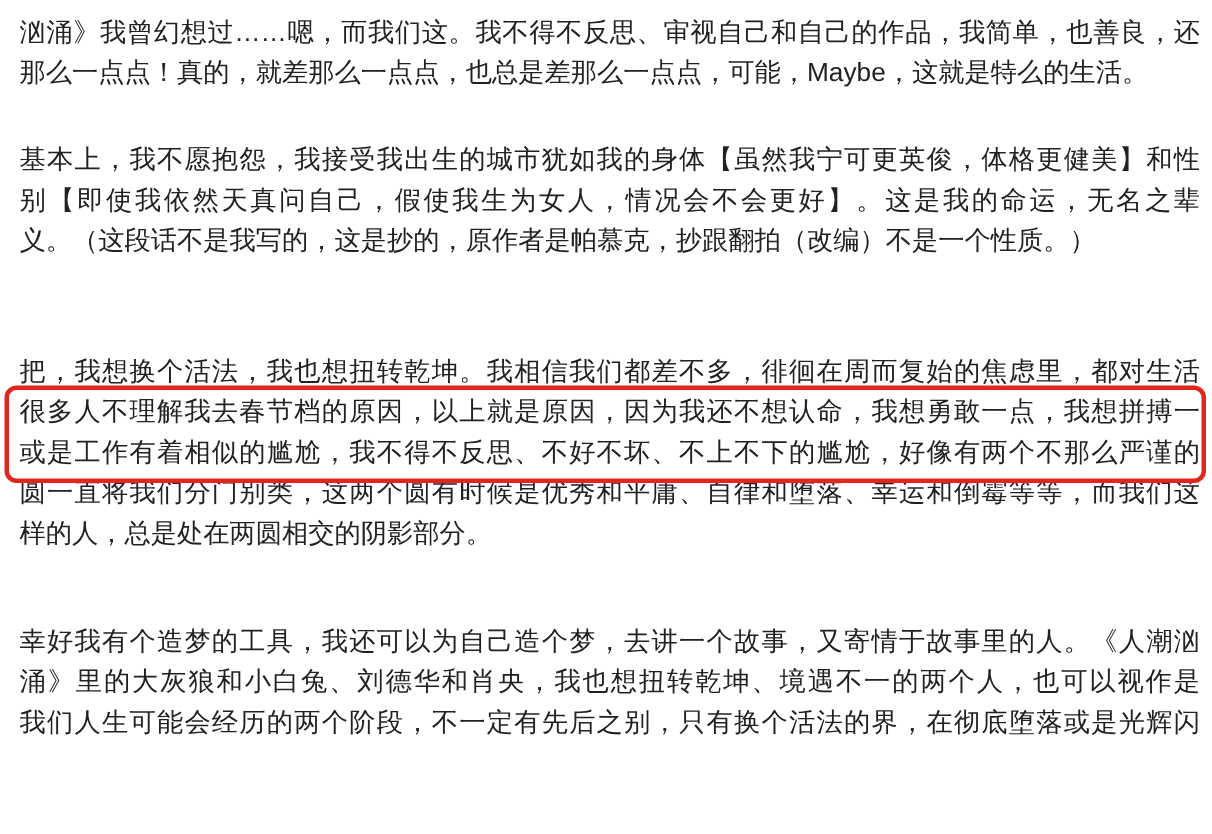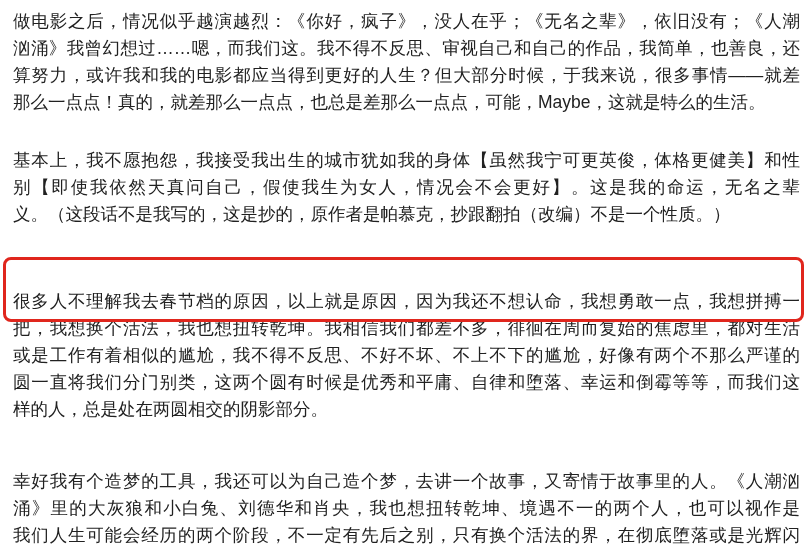--- a/index.html
+++ b/index.html
@@ -54,33 +54,31 @@
     background: transparent;
     pointer-events: none;
   }
 </style>
 </head>
 <body>
 
 <div class="page">
   <div class="text-flow" id="text-flow" style="color: rgb(33, 33, 33);">
       <div class="paragraph">
-        <div class="line">做电影之后，情况似乎越演越烈：《你好，疯子》，没人在乎；《无名之辈》，依旧没有；《人潮</div>
         <div class="line">汹涌》我曾幻想过……嗯，而我们这。我不得不反思、审视自己和自己的作品，我简单，也善良，还</div>
-        <div class="line">算努力，或许我和我的电影都应当得到更好的人生？但大部分时候，于我来说，很多事情——就差</div>
         <div class="line para-last">那么一点点！真的，就差那么一点点，也总是差那么一点点，可能，Maybe，这就是特么的生活。</div>
       </div>
       <div class="paragraph">
         <div class="line">基本上，我不愿抱怨，我接受我出生的城市犹如我的身体【虽然我宁可更英俊，体格更健美】和性</div>
         <div class="line">别【即使我依然天真问自己，假使我生为女人，情况会不会更好】。这是我的命运，无名之辈</div>
         <div class="line para-last">义。（这段话不是我写的，这是抄的，原作者是帕慕克，抄跟翻拍（改编）不是一个性质。）</div>
       </div>
       <div class="paragraph">
+        <div class="line">把，我想换个活法，我也想扭转乾坤。我相信我们都差不多，徘徊在周而复始的焦虑里，都对生活</div>
         <div class="line">很多人不理解我去春节档的原因，以上就是原因，因为我还不想认命，我想勇敢一点，我想拼搏一</div>
-        <div class="line">把，我想换个活法，我也想扭转乾坤。我相信我们都差不多，徘徊在周而复始的焦虑里，都对生活</div>
         <div class="line">或是工作有着相似的尴尬，我不得不反思、不好不坏、不上不下的尴尬，好像有两个不那么严谨的</div>
         <div class="line">圆一直将我们分门别类，这两个圆有时候是优秀和平庸、自律和堕落、幸运和倒霉等等，而我们这</div>
         <div class="line para-last">样的人，总是处在两圆相交的阴影部分。</div>
       </div>
       <div class="paragraph">
         <div class="line">幸好我有个造梦的工具，我还可以为自己造个梦，去讲一个故事，又寄情于故事里的人。《人潮汹</div>
         <div class="line">涌》里的大灰狼和小白兔、刘德华和肖央，我也想扭转乾坤、境遇不一的两个人，也可以视作是</div>
         <div class="line">我们人生可能会经历的两个阶段，不一定有先后之别，只有换个活法的界，在彻底堕落或是光辉闪</div>
       </div>
     </div>

